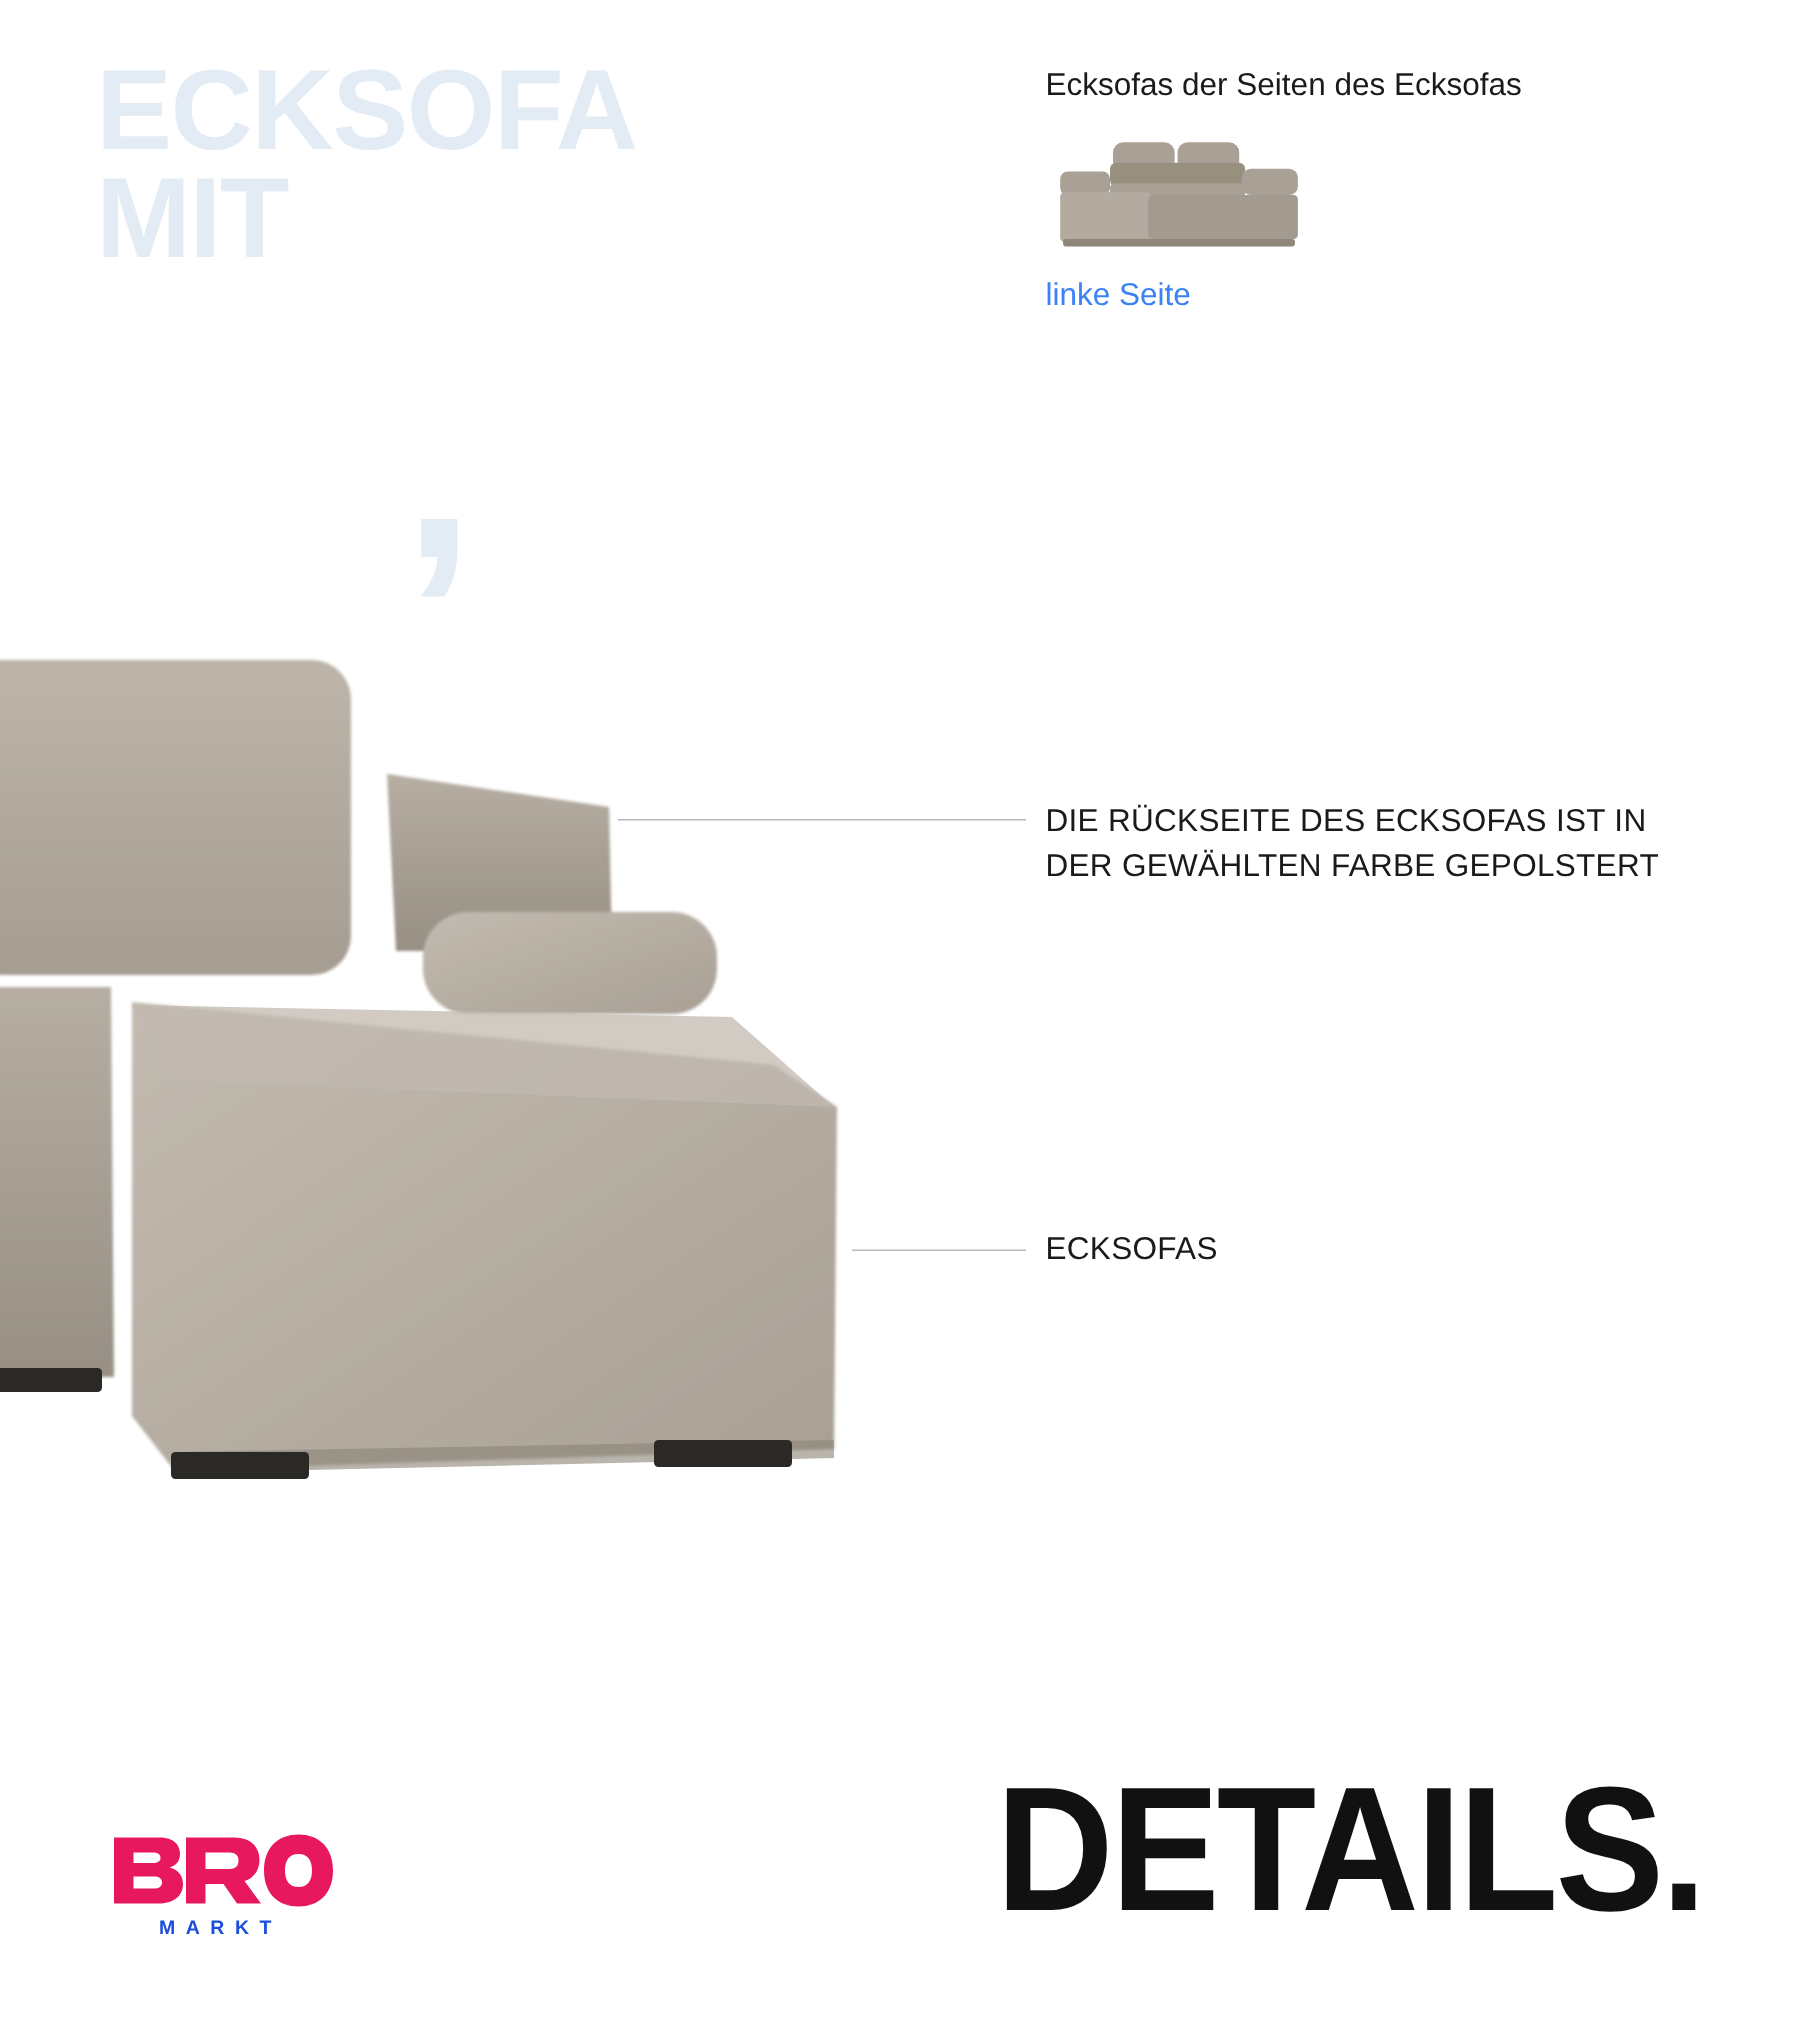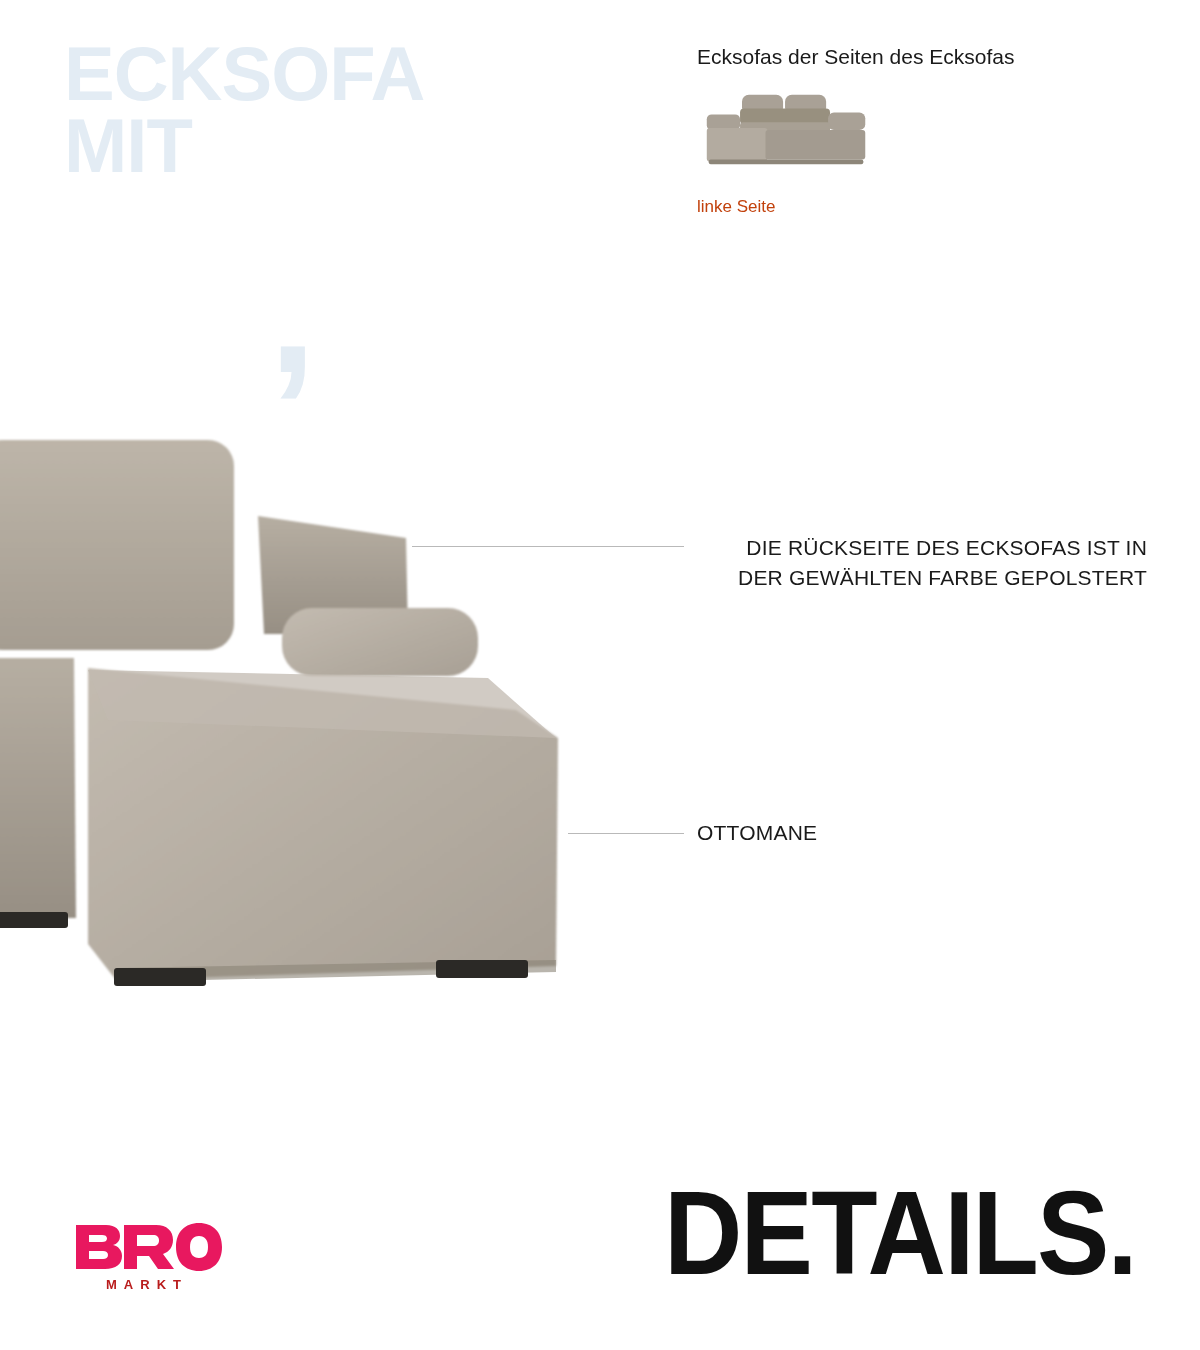--- a/index.html
+++ b/index.html
@@ -60,23 +60,23 @@
   }
   .side-options {
     display: flex;
     gap: 70px;
   }
   .side-option {
     width: 180px;
     text-align: left;
   }
   .side-option-label {
-    font-size: 17px;
-    color: #c2410c;
-    margin-top: 20px;
+    font-size: 21px;
+    color: #3b82f6;
+    margin-top: 8px;
     display: block;
   }
   .side-option .thumb {
     width: 180px;
     height: 90px;
     display: block;
   }
   .side-option-right .side-option-label {
     margin-left: 2px;
   }
@@ -108,21 +108,20 @@
   .callout-sub {
     font-size: 20px;
     line-height: 1.45;
     color: #1a1a1a;
   }
 
   #callout-back {
     left: 697px;
     top: 533px;
     width: 450px;
-    text-align: right;
   }
   #callout-back-line {
     left: 412px;
     top: 546px;
     width: 272px;
   }
 
   #callout-ottomane {
     left: 697px;
     top: 818px;
@@ -157,21 +156,21 @@
     text-align: center;
   }
   #brand-logo-mark {
     display: block;
   }
   #brand-logo-sub {
     display: block;
     font-size: 13px;
     font-weight: bold;
     letter-spacing: 7px;
-    color: #b91c1c;
+    color: #1d4ed8;
     margin-top: 2px;
     text-align: center;
   }
 </style>
 </head>
 <body>
 
 <div id="ghost-headline">
   <span class="ghost-line">ECKSOFA</span>
   <span class="ghost-line">MIT</span>
@@ -248,21 +247,21 @@
   <rect x="-20" y="492" width="92" height="16" rx="3" fill="#2b2926"></rect>
 </svg>
 
 <div class="callout-line" id="callout-back-line"></div>
 <div class="callout" id="callout-back">
   <div class="callout-text">DIE RÜCKSEITE DES ECKSOFAS IST IN DER GEWÄHLTEN FARBE GEPOLSTERT</div>
 </div>
 
 <div class="callout-line" id="callout-ottomane-line"></div>
 <div class="callout" id="callout-ottomane">
-  <div class="callout-text">OTTOMANE</div>
+  <div class="callout-text">ECKSOFAS</div>
 </div>
 
 <div id="details-word">DETAILS.</div>
 
 <div id="brand-logo">
   <svg id="brand-logo-mark" width="150" height="56" viewBox="0 0 150 56">
     <g fill="#e8185f">
 
       <path d="M4,6 L34,6 C44,6 48,11 48,17 C48,22 45,25 41,26 C46,27 50,31 50,37 C50,45 44,50 33,50 L4,50 Z M17,16 L17,23 L30,23 C33,23 35,22 35,19.5 C35,17 33,16 30,16 Z M17,32 L17,40 L31,40 C34,40 36,38.6 36,36 C36,33.4 34,32 31,32 Z"></path>
 

